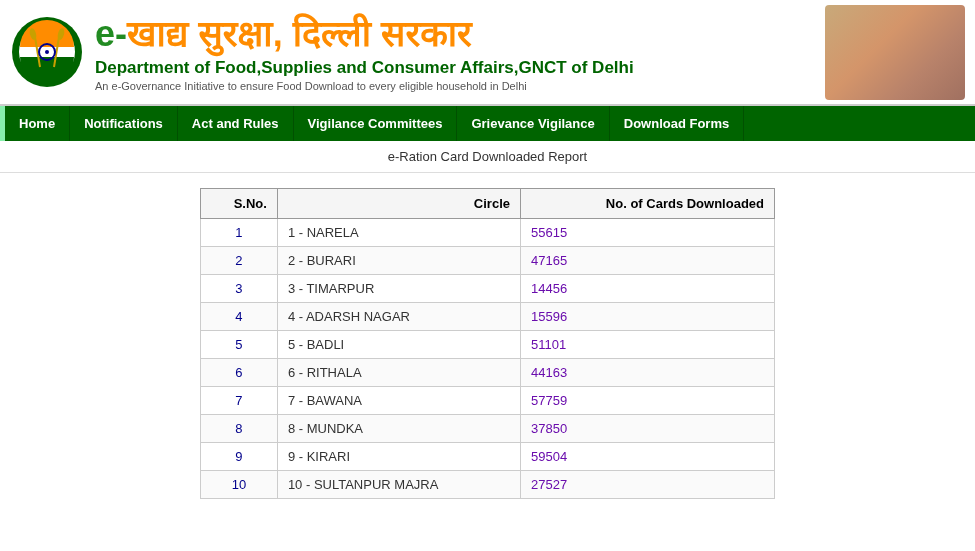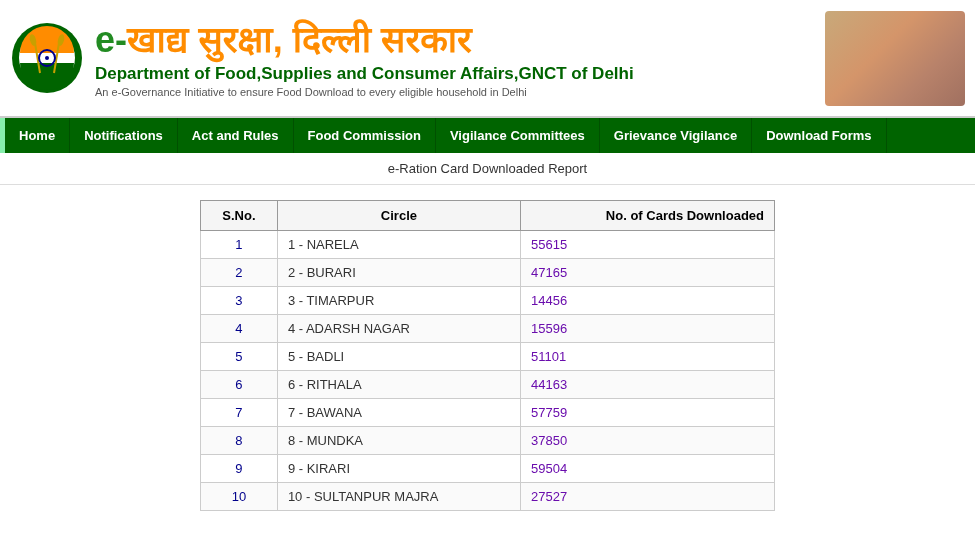--- a/index.html
+++ b/index.html
@@ -6,21 +6,21 @@
     body { font-family: Arial, sans-serif; font-size: 13px; background: #fff; width: 975px; }
 
     
     .header {
       display: flex;
       align-items: center;
       background: #fff;
       padding: 8px 10px;
       border-bottom: 2px solid #ccc;
       position: relative;
-      height: 118px;
+      height: 106px;
     }
     .header-logo {
       width: 75px;
       height: 80px;
       margin-right: 10px;
       flex-shrink: 0;
     }
     .header-text {
       flex: 1;
     }
@@ -90,21 +90,21 @@
     }
     table {
       width: 100%;
       border-collapse: collapse;
       border: 1px solid #999;
     }
     table th {
       background: #f5f5f5;
       border: 1px solid #999;
       padding: 7px 10px;
-      text-align: center;
+      text-align: right;
       font-weight: bold;
       color: #000;
       font-size: 13px;
     }
     table th.right { text-align: right; }
     table td {
       border: 1px solid #ccc;
       padding: 6px 10px;
       font-size: 13px;
       color: #333;
@@ -149,21 +149,20 @@
     <div class="header-tagline">An e-Governance Initiative to ensure Food Download to every eligible household in Delhi</div>
   </div>
 
   <div class="header-image"></div>
 </div>
 
 <nav>
   <a>Home</a>
   <a>Notifications</a>
   <a>Act and Rules</a>
-  <a>Food Commission</a>
   <a>Vigilance Committees</a>
   <a>Grievance Vigilance</a>
   <a>Download Forms</a>
 </nav>
 
 <div class="page-title-bar">
   <span>e-Ration Card Downloaded Report</span>
 </div>
 
 <div class="table-container">

